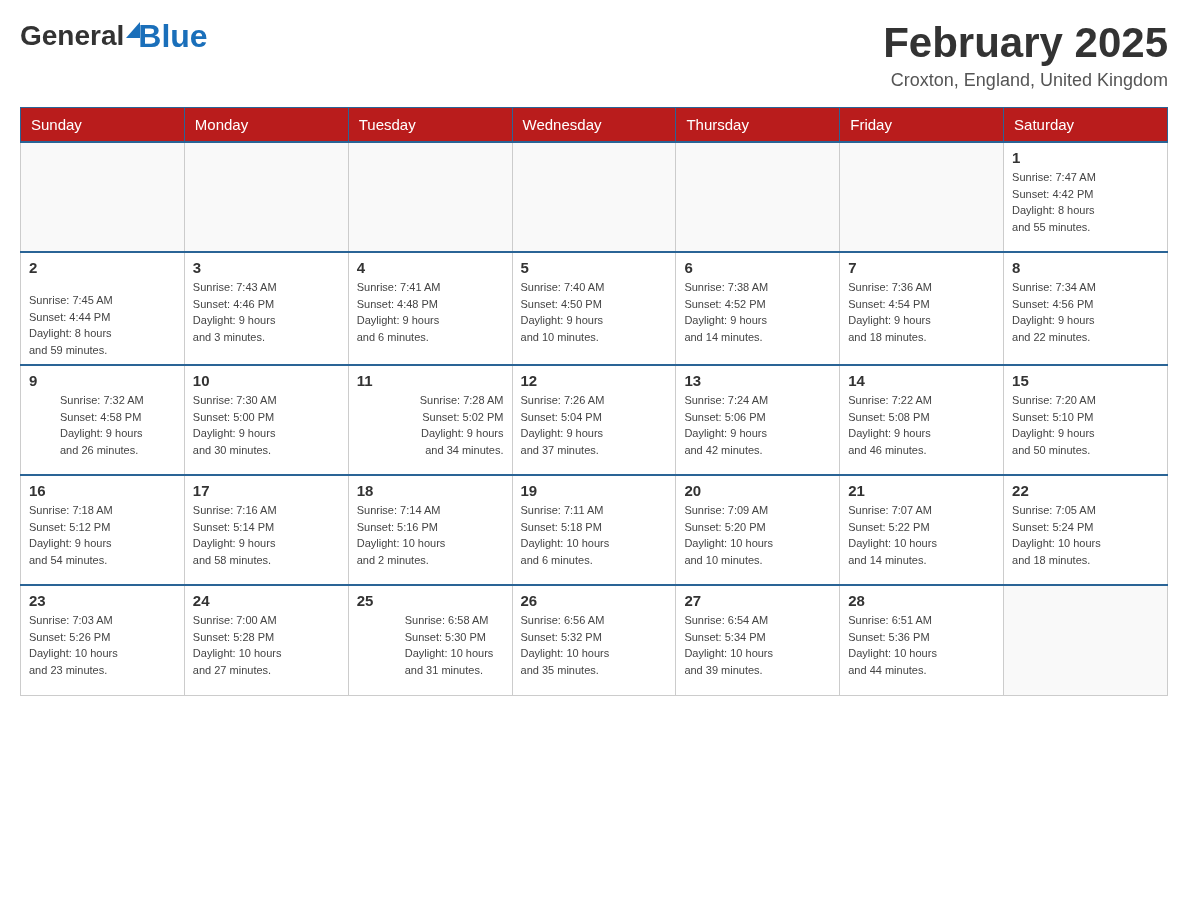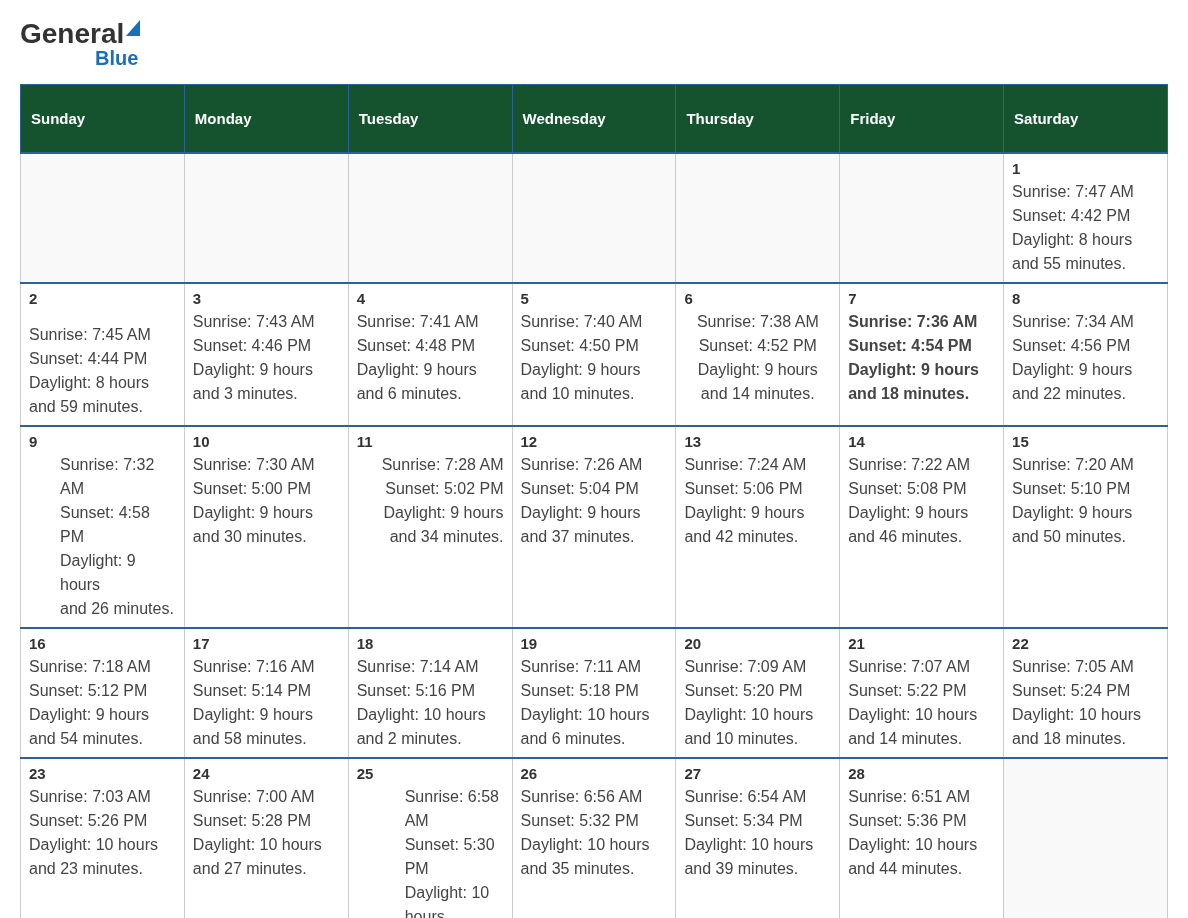--- a/index.html
+++ b/index.html
@@ -12,21 +12,21 @@
       min-height: 918px;
     }
     .header {
       display: flex;
       justify-content: space-between;
       align-items: flex-start;
       margin-bottom: 16px;
     }
     .logo {
       display: flex;
-      flex-direction: column;
+      flex-direction: row;
       line-height: 1;
     }
     .title-block {
       text-align: right;
     }
     .title-block h1 {
       font-size: 42px;
       font-weight: bold;
       color: #333;
       line-height: 1.1;
@@ -35,25 +35,25 @@
       font-size: 18px;
       color: #555;
       margin-top: 4px;
     }
     .calendar {
       width: 100%;
       border-collapse: collapse;
       border: 1px solid #aaa;
     }
     .calendar th {
-      background-color: #14532d;
+      background-color: #b91c1c;
       color: #fff;
       font-size: 15px;
-      font-weight: bold;
-      padding: 25px 10px;
+      font-weight: normal;
+      padding: 8px 10px;
       text-align: left;
       border: 1px solid #2a6496;
     }
     .calendar td {
       vertical-align: top;
       padding: 6px 8px;
       border: 1px solid #ccc;
       border-top: 2px solid #2a6496;
       font-size: 12px;
       width: 14.28%;
@@ -61,21 +61,21 @@
       height: 110px;
     }
     .day-number {
       font-size: 15px;
       font-weight: bold;
       color: #333;
       display: block;
       margin-bottom: 3px;
     }
     .day-info {
-      font-size: 16px;
+      font-size: 11px;
       color: #444;
       line-height: 1.5;
     }
     .empty-cell {
       background: #f9f9f9;
       border-top: 2px solid #2a6496;
     }
     .logo-row {
       display: flex;
       align-items: center;
@@ -89,40 +89,44 @@
       display: inline-block;
       margin-left: 2px;
       margin-right: -2px;
       position: relative;
       top: -6px;
     }
     .logo-triangle svg {
       display: block;
     }
     .logo-blue-text {
-      font-size: 20px;
+      font-size: 32px;
       font-weight: bold;
       color: #1a6fba;
       text-align: right;
     }
   </style>
 </head>
 <body>
 
 <div class="header">
   <div class="logo">
     <div class="logo-row">
       <span class="logo-general">General</span>
       <span class="logo-triangle">
         <svg width="14" height="16" viewBox="0 0 14 16">
           <polygon points="0,16 14,16 14,0" fill="#1a6fba"></polygon>
         </svg>
       </span>
     </div>
     <span class="logo-blue-text">Blue</span>
+  </div>
+  <div class="title-block">
+    <h1>February 2025</h1>
+    <div class="subtitle">Croxton, England, United Kingdom</div>
   </div>
 </div>
 
 <table class="calendar">
   <thead>
     <tr>
       <th>Sunday</th>
       <th>Monday</th>
       <th>Tuesday</th>
       <th>Wednesday</th>
@@ -171,28 +175,28 @@
         </td>
         <td>
           <span class="day-number">5</span>
           <div class="day-info" style="white-space: pre-line;">Sunrise: 7:40 AM
 Sunset: 4:50 PM
 Daylight: 9 hours
 and 10 minutes.</div>
         </td>
         <td>
           <span class="day-number">6</span>
-          <div class="day-info" style="white-space: pre-line; text-align: center;">Sunrise: 7:38 AM
+          <div class="day-info" style="white-space: pre-line;">Sunrise: 7:38 AM
 Sunset: 4:52 PM
 Daylight: 9 hours
 and 14 minutes.</div>
         </td>
         <td>
           <span class="day-number">7</span>
-          <div class="day-info" style="white-space: pre-line; font-weight: bold;">Sunrise: 7:36 AM
+          <div class="day-info" style="white-space: pre-line;">Sunrise: 7:36 AM
 Sunset: 4:54 PM
 Daylight: 9 hours
 and 18 minutes.</div>
         </td>
         <td>
           <span class="day-number">8</span>
           <div class="day-info" style="white-space: pre-line;">Sunrise: 7:34 AM
 Sunset: 4:56 PM
 Daylight: 9 hours
 and 22 minutes.</div>

